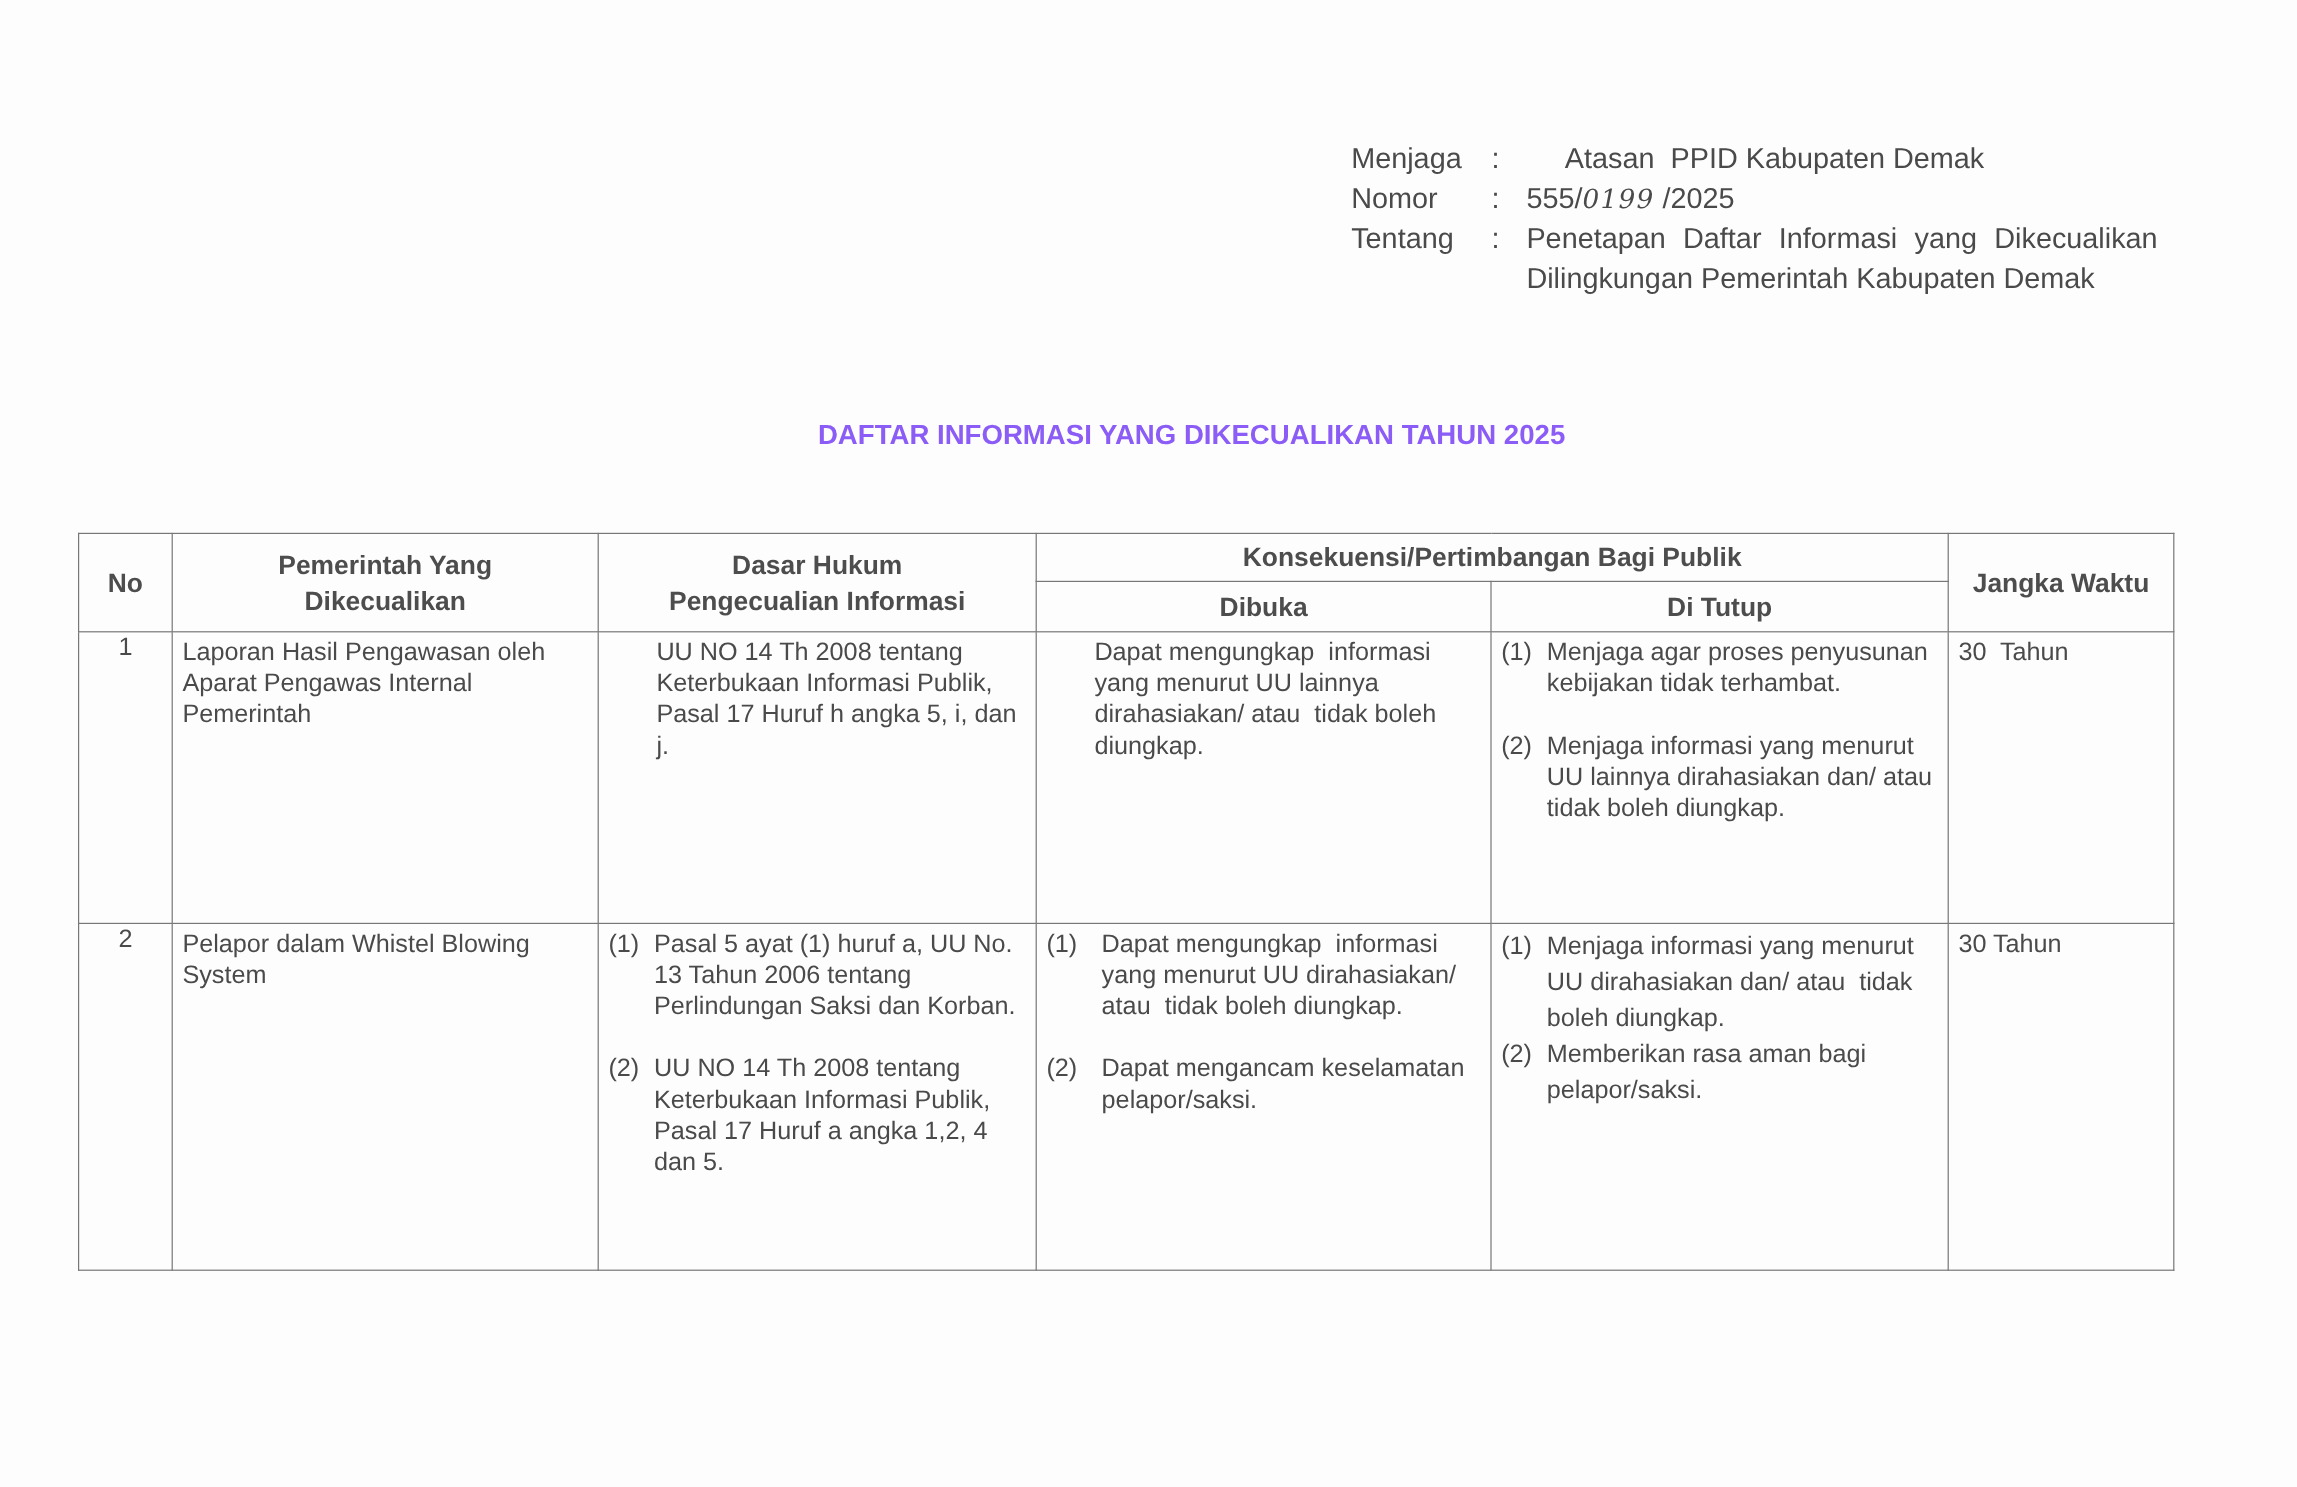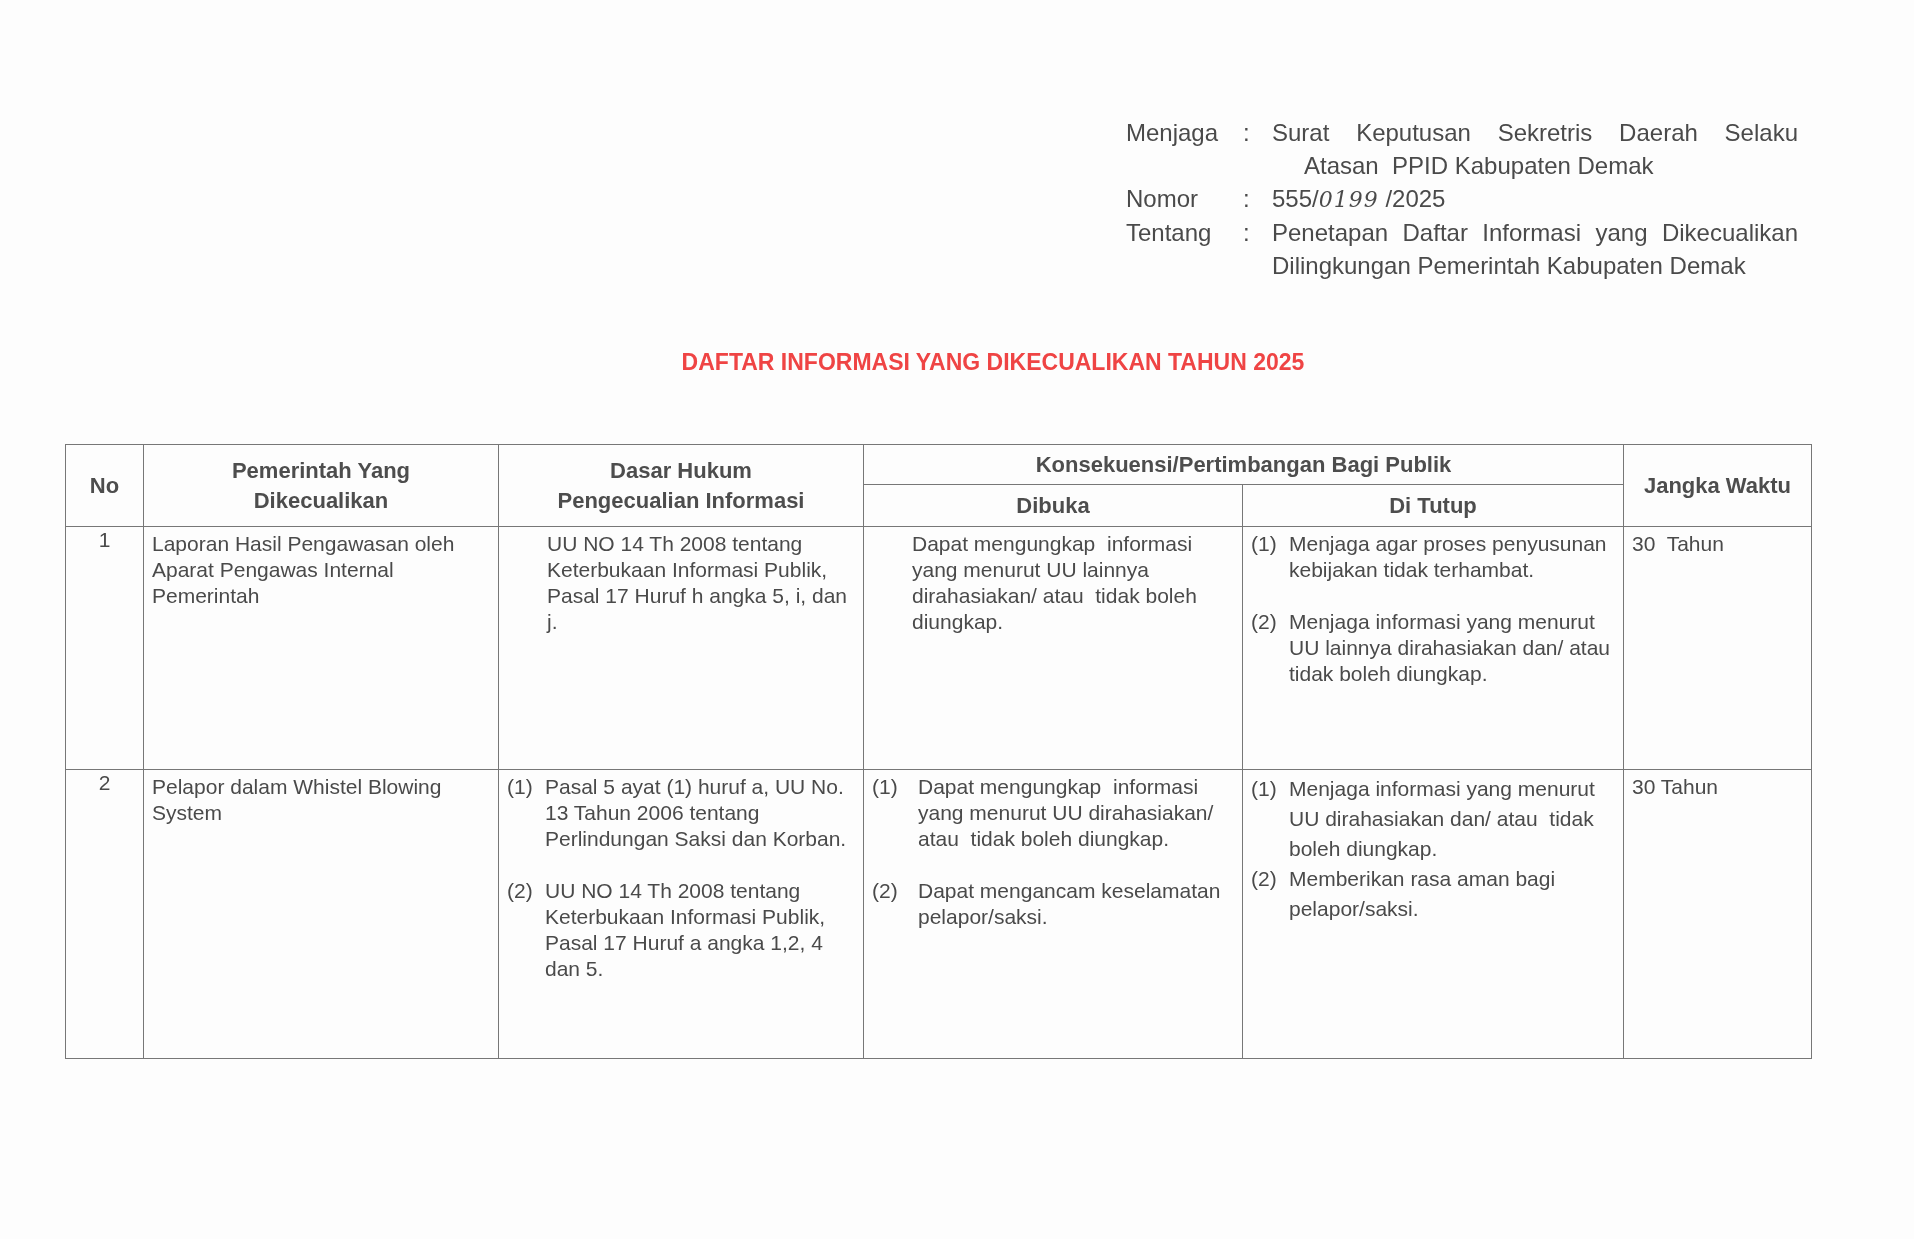--- a/index.html
+++ b/index.html
@@ -27,21 +27,21 @@
   .hand { font-family: "DejaVu Serif", serif; font-style: italic; font-size: 22px; letter-spacing: 1px; }
 
   .titles {
     position: absolute;
     left: 0; width: 1914px;
     top: 346px;
     text-align: center;
     font-weight: bold;
     font-size: 23px;
     line-height: 32px;
-    color: #ef4444;
+    color: #8b5cf6;
   }
   .titles div { padding-left: 72px; }
 
   table.daftar {
     position: absolute;
     left: 65px; top: 444px;
     border-collapse: collapse;
     table-layout: fixed;
     width: 1746px;
     font-size: 21px;
@@ -76,21 +76,20 @@
   .list-loose .list-num { line-height: 30px; }
 </style>
 </head>
 <body>
 
 <div class="meta">
   <div class="meta-row">
     <span class="meta-label">Menjaga</span>
     <span class="meta-colon">:</span>
     <span class="meta-value">
-      <span class="l1">Surat Keputusan Sekretris Daerah Selaku</span>
       <span class="l2" style="white-space: pre; margin-left: 32px;">Atasan  PPID Kabupaten Demak</span>
     </span>
   </div>
   <div class="meta-row">
     <span class="meta-label">Nomor</span>
     <span class="meta-colon">:</span>
     <span class="meta-value" style="white-space: pre;"><span>555/</span><span class="hand">0199</span><span> /2025</span></span>
   </div>
   <div class="meta-row">
     <span class="meta-label">Tentang</span>

